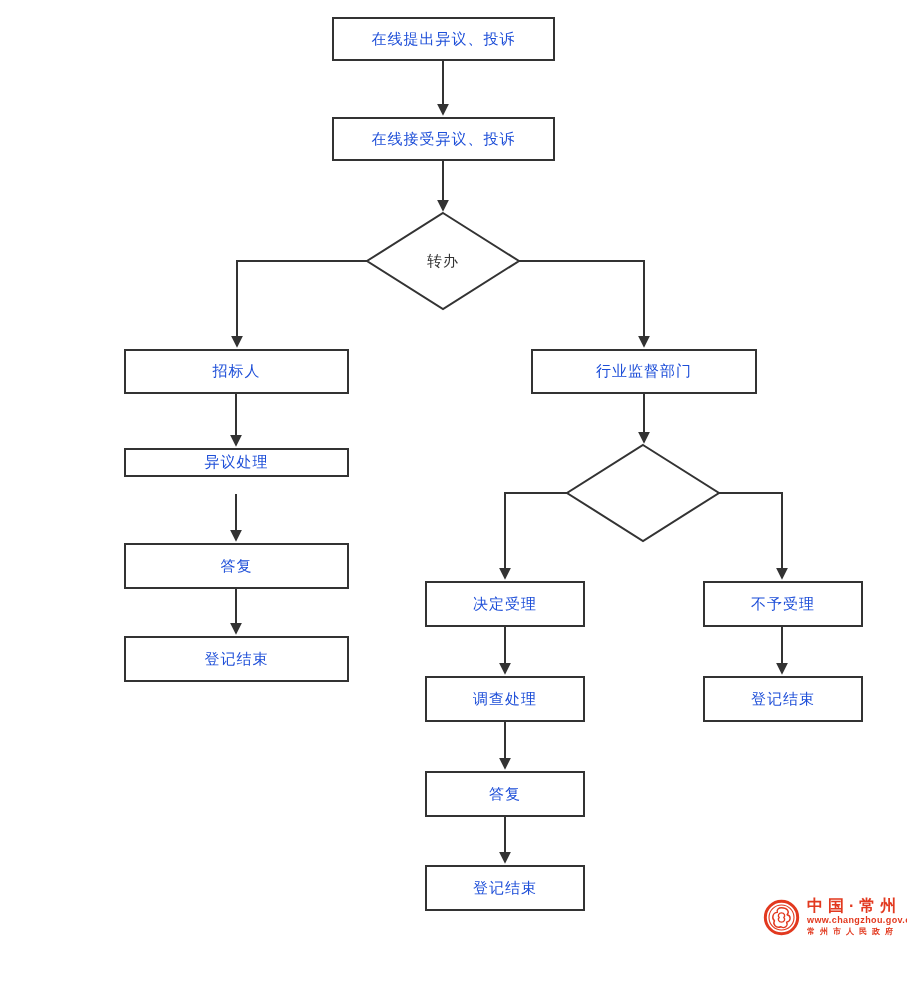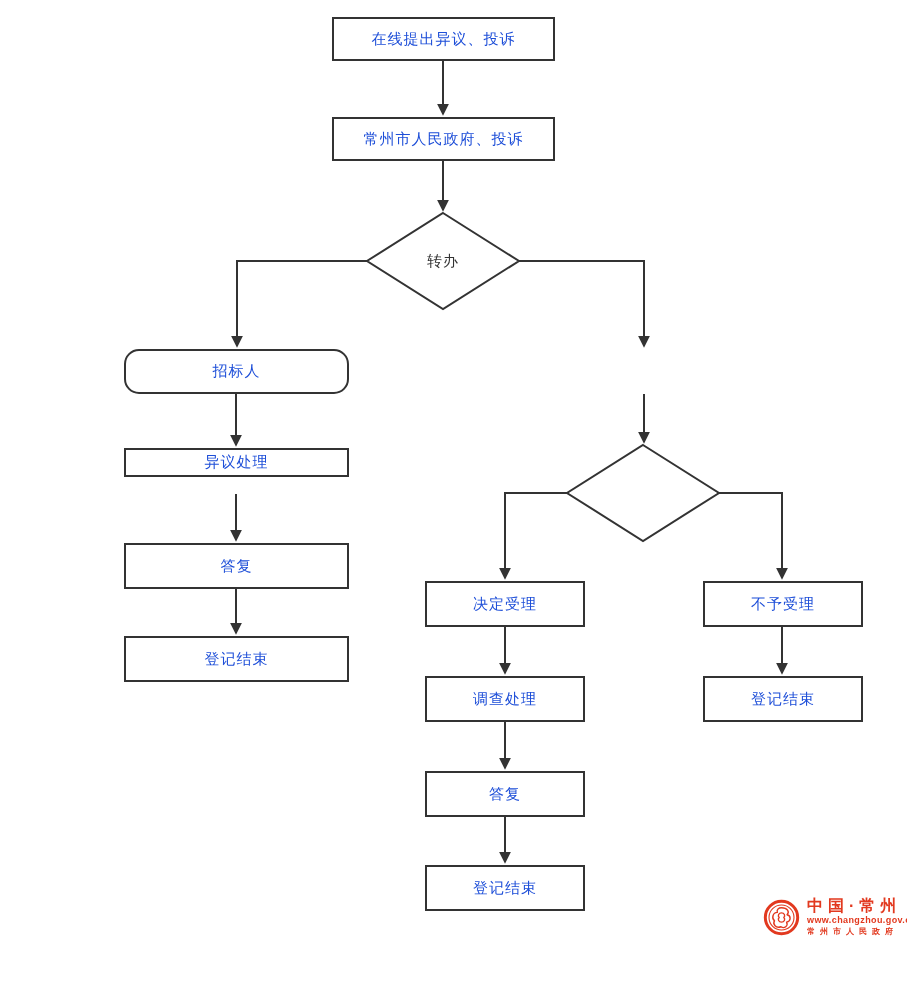--- a/index.html
+++ b/index.html
@@ -98,25 +98,26 @@
       <path d="M505 817 L505 862" marker-end="url(#arrow)"></path>
       <path d="M782 627 L782 673" marker-end="url(#arrow)"></path>
     </g>
     <g stroke="#333333" stroke-width="2" fill="#ffffff">
       <polygon points="443,213 519,261 443,309 367,261"></polygon>
       <polygon points="643,445 719,493 643,541 567,493"></polygon>
     </g>
   </svg>
 
   <div class="node" style="left:332px; top:17px;  width:223px; height:44px;">在线提出异议、投诉</div>
-  <div class="node" style="left:332px; top:117px; width:223px; height:44px;">常州市人民政府、投诉</div>
-  <div class="node" style="left:124px; top:349px; width:225px; height:45px;border-radius:15px;">招标人</div>
+  <div class="node" style="left:332px; top:117px; width:223px; height:44px;">在线接受异议、投诉</div>
+  <div class="node" style="left:124px; top:349px; width:225px; height:45px;">招标人</div>
   <div class="node" style="left:124px; top:448px; width:225px; height:29px;">异议处理</div>
   <div class="node" style="left:124px; top:543px; width:225px; height:46px;">答复</div>
   <div class="node" style="left:124px; top:636px; width:225px; height:46px;">登记结束</div>
+  <div class="node" style="left:531px; top:349px; width:226px; height:45px;">行业监督部门</div>
   <div class="node" style="left:425px; top:676px; width:160px; height:46px;">调查处理</div>
   <div class="node" style="left:425px; top:581px; width:160px; height:46px;">决定受理</div>
   <div class="node" style="left:425px; top:771px; width:160px; height:46px;">答复</div>
   <div class="node" style="left:425px; top:865px; width:160px; height:46px;">登记结束</div>
   <div class="node" style="left:703px; top:581px; width:160px; height:46px;">不予受理</div>
   <div class="node" style="left:703px; top:676px; width:160px; height:46px;">登记结束</div>
 
   <div class="diamond-label" style="left:367px; top:213px; width:152px; height:96px;">转办</div>
 
   <div class="gov-logo">

